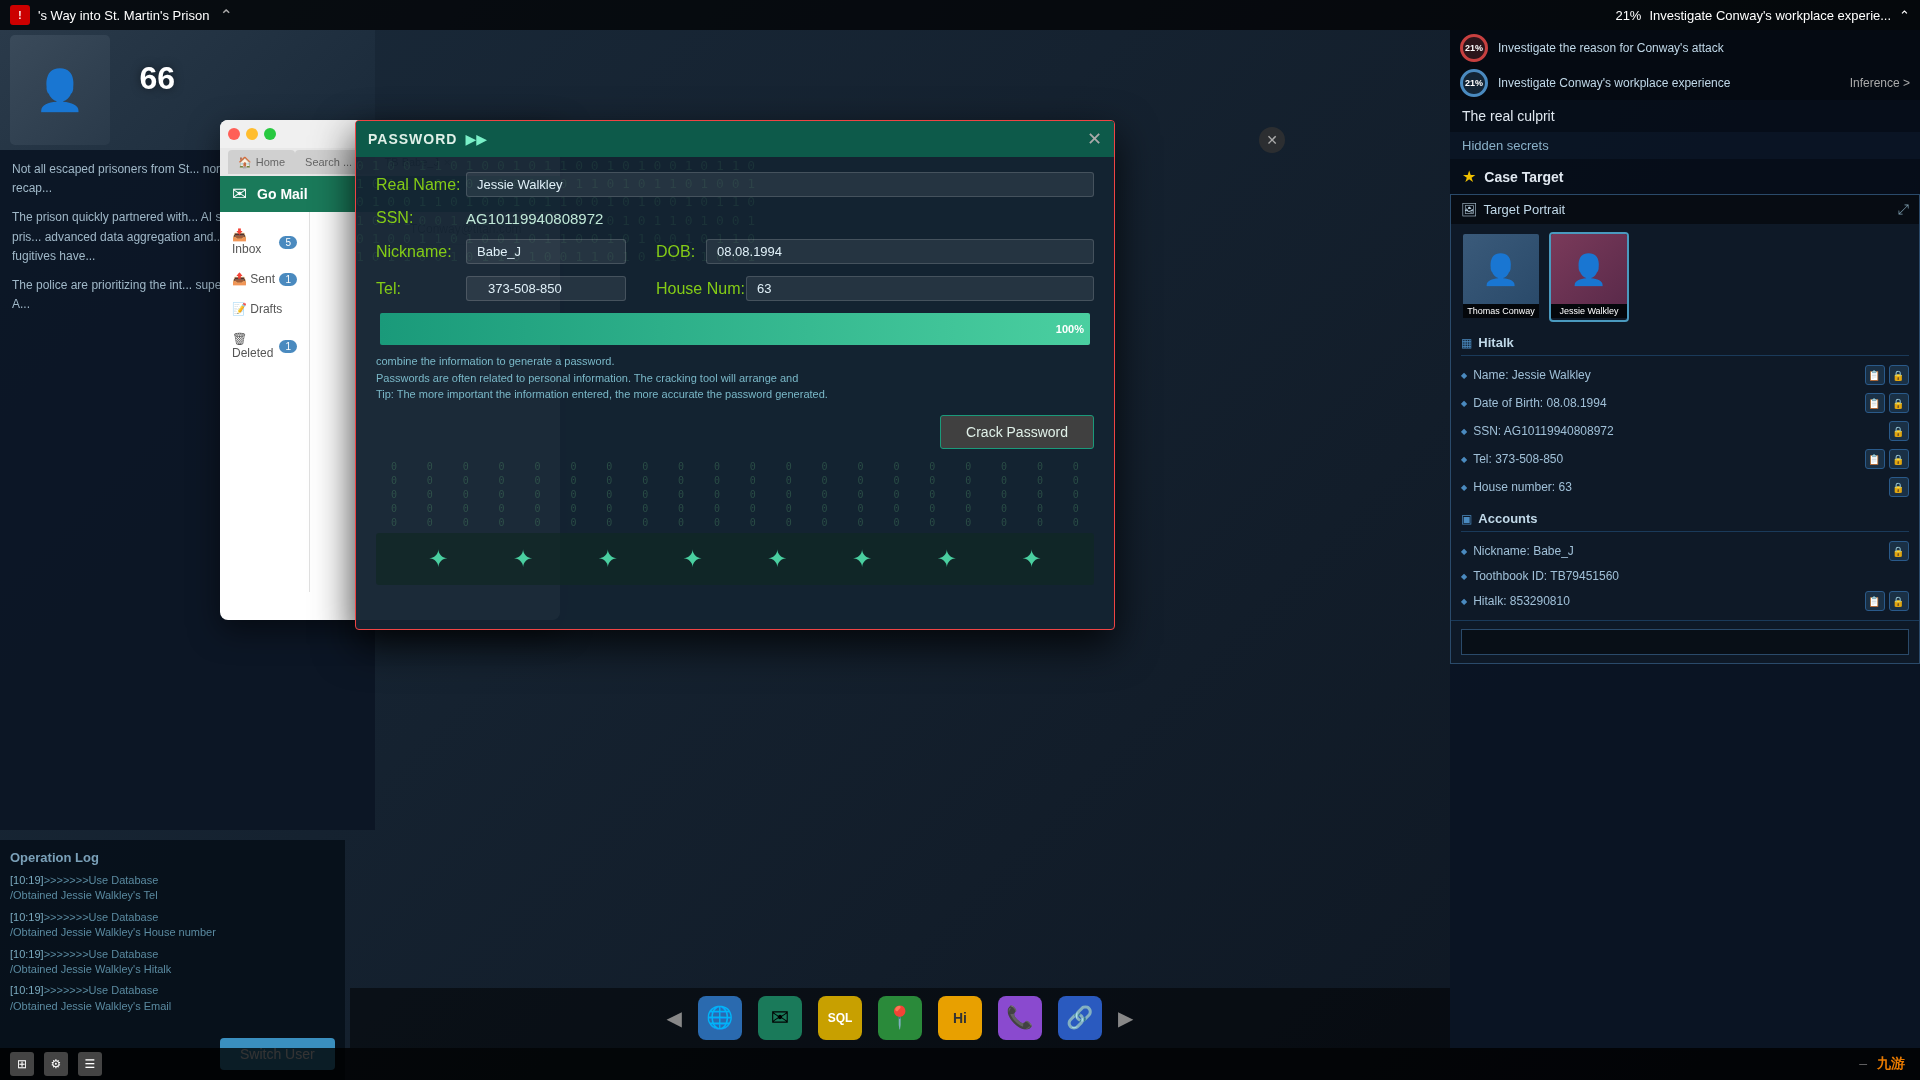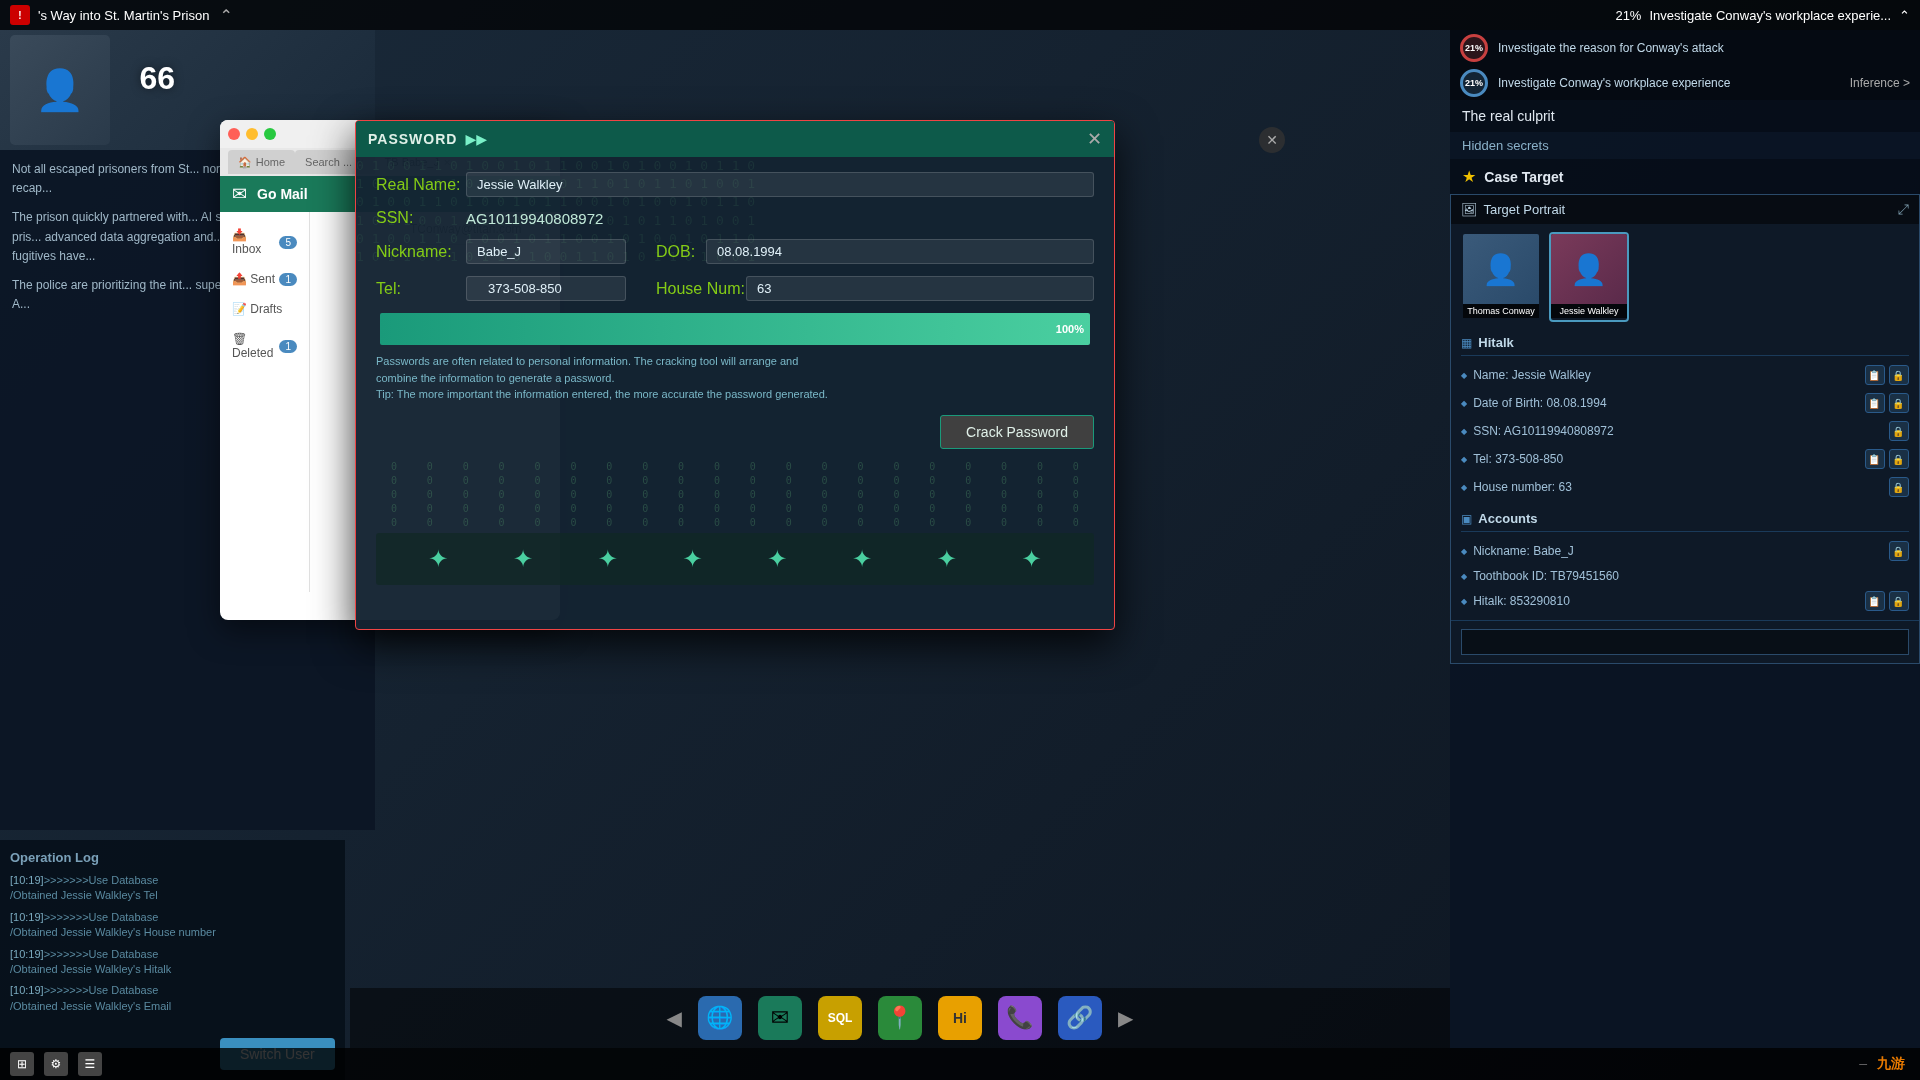--- a/index.html
+++ b/index.html
@@ -816,22 +816,22 @@
       <span class="field-value">63</span>
     </div>
 
     <div class="progress-bar-outer">
       <div class="progress-bar-inner" style="width:100%;">
         <span class="progress-pct">100%</span>
       </div>
     </div>
 
     <div class="tip-text">
+      <div>combine the information to generate a password.</div>
       <div>Passwords are often related to personal information. The cracking tool will arrange and</div>
-      <div>combine the information to generate a password.</div>
       <div>Tip: The more important the information entered, the more accurate the password generated.</div>
     </div>
 
     <div style="display:flex; justify-content:flex-end; position:relative; z-index:5; margin-bottom:12px;">
       <button class="crack-btn">Crack Password</button>
     </div>
 
     <div style="position:relative; z-index:5; margin-bottom:5px;">
       <div class="matrix-row">
         <span class="matrix-num">0</span>

